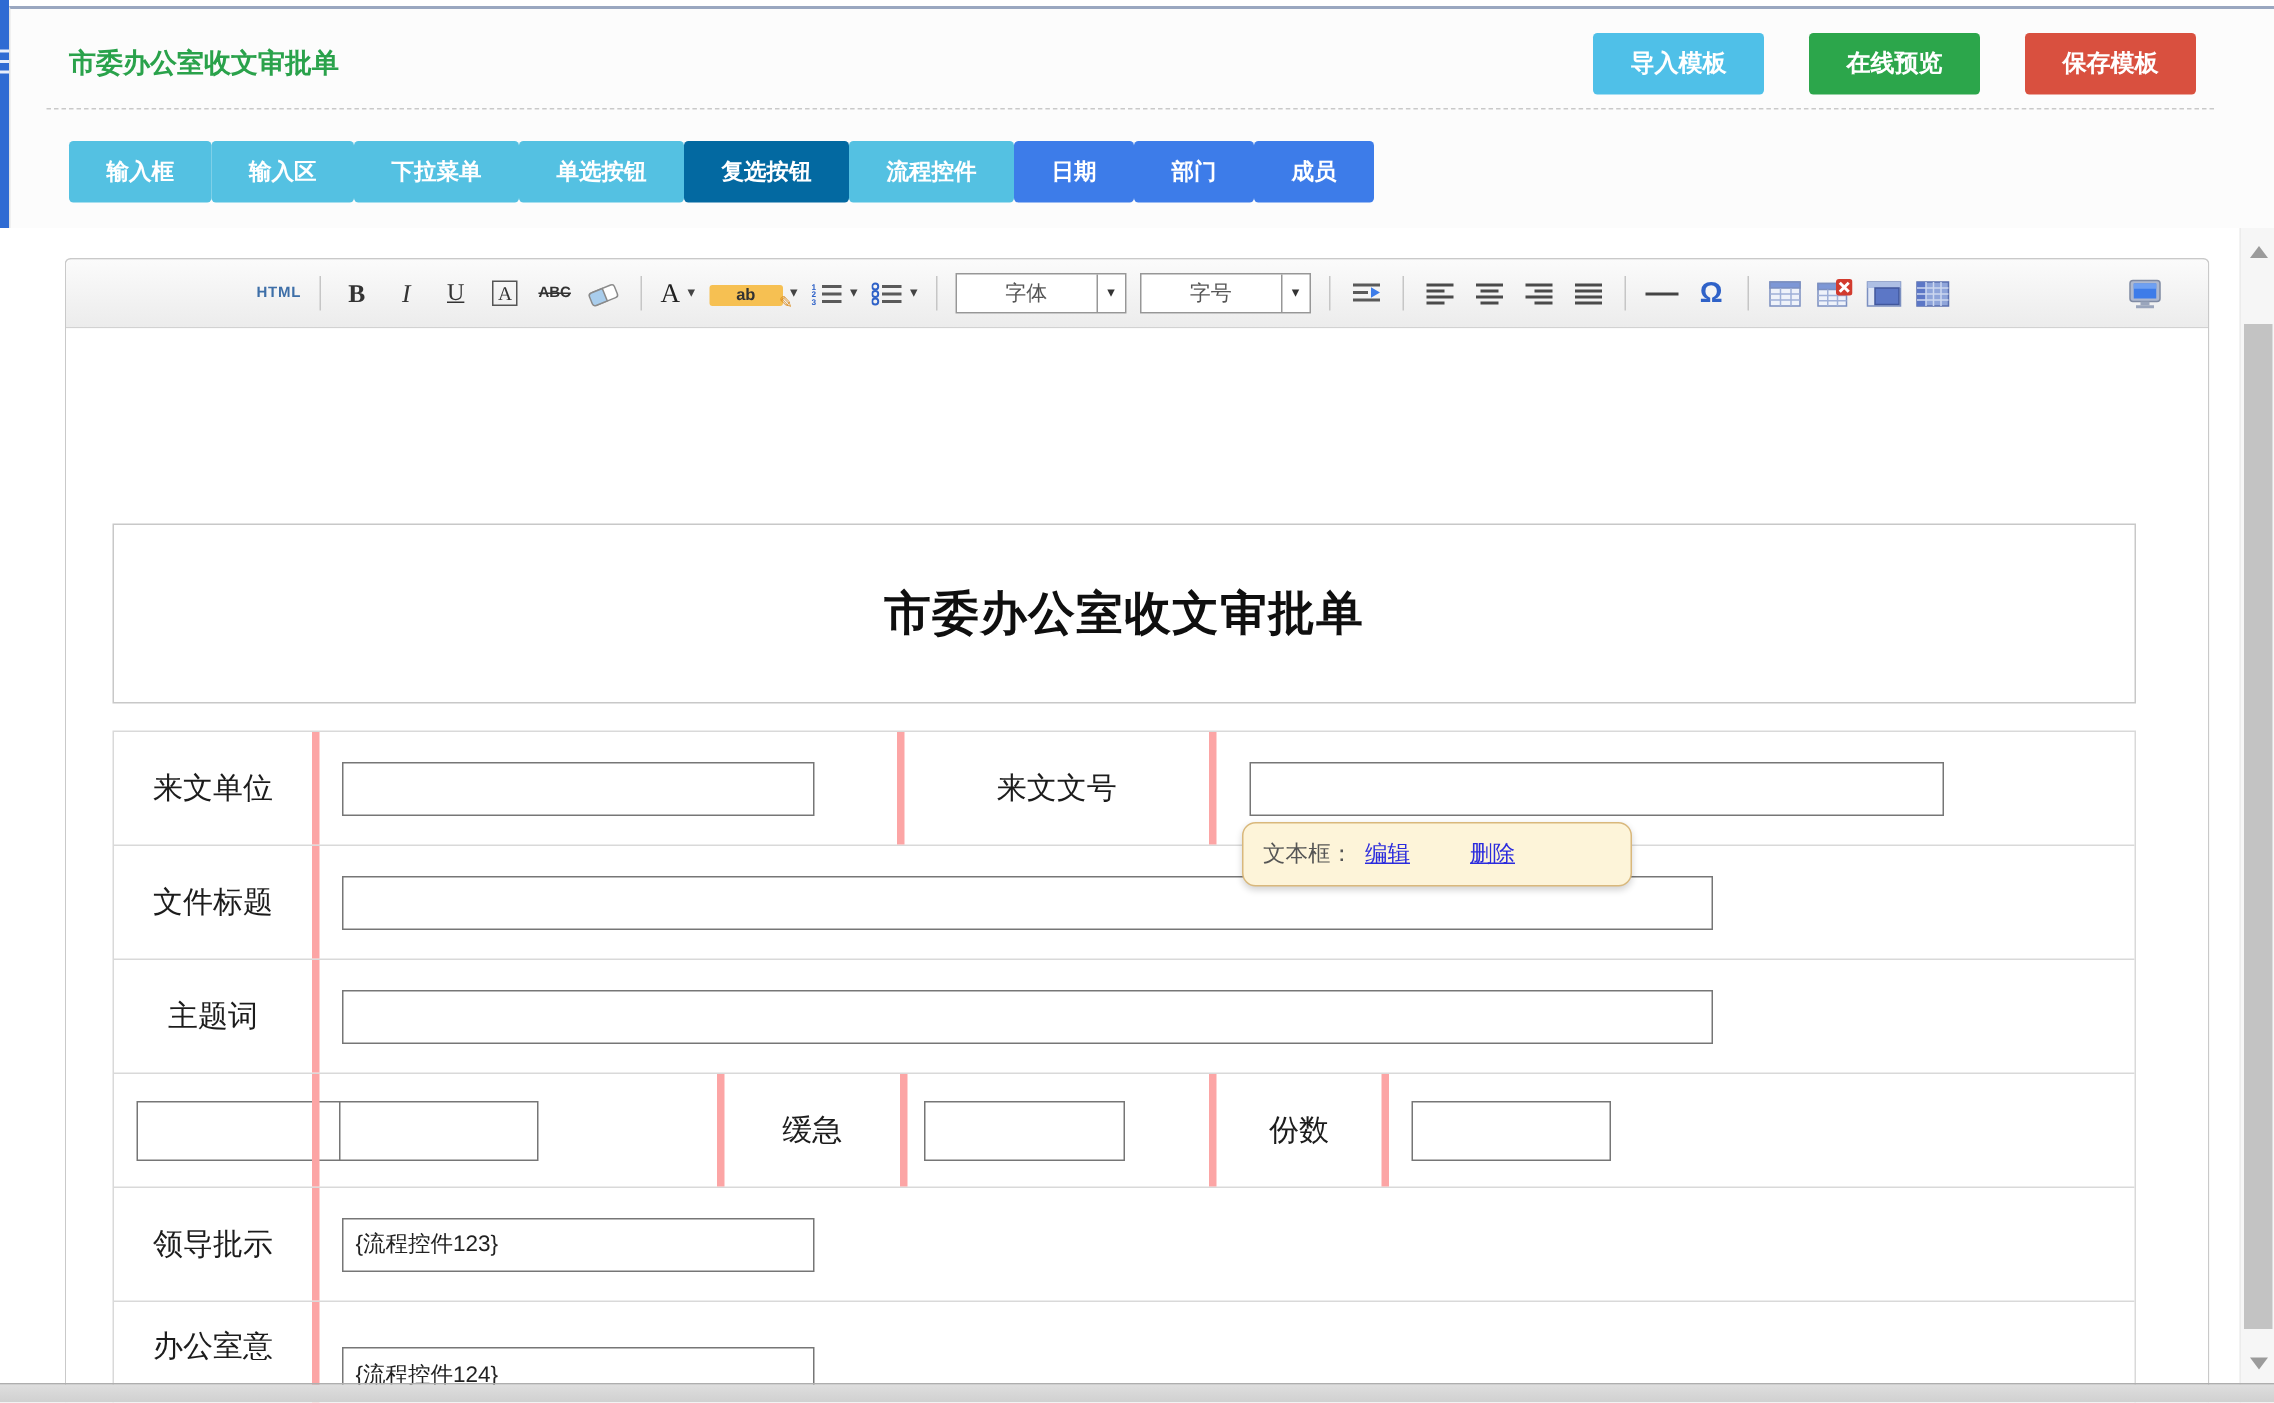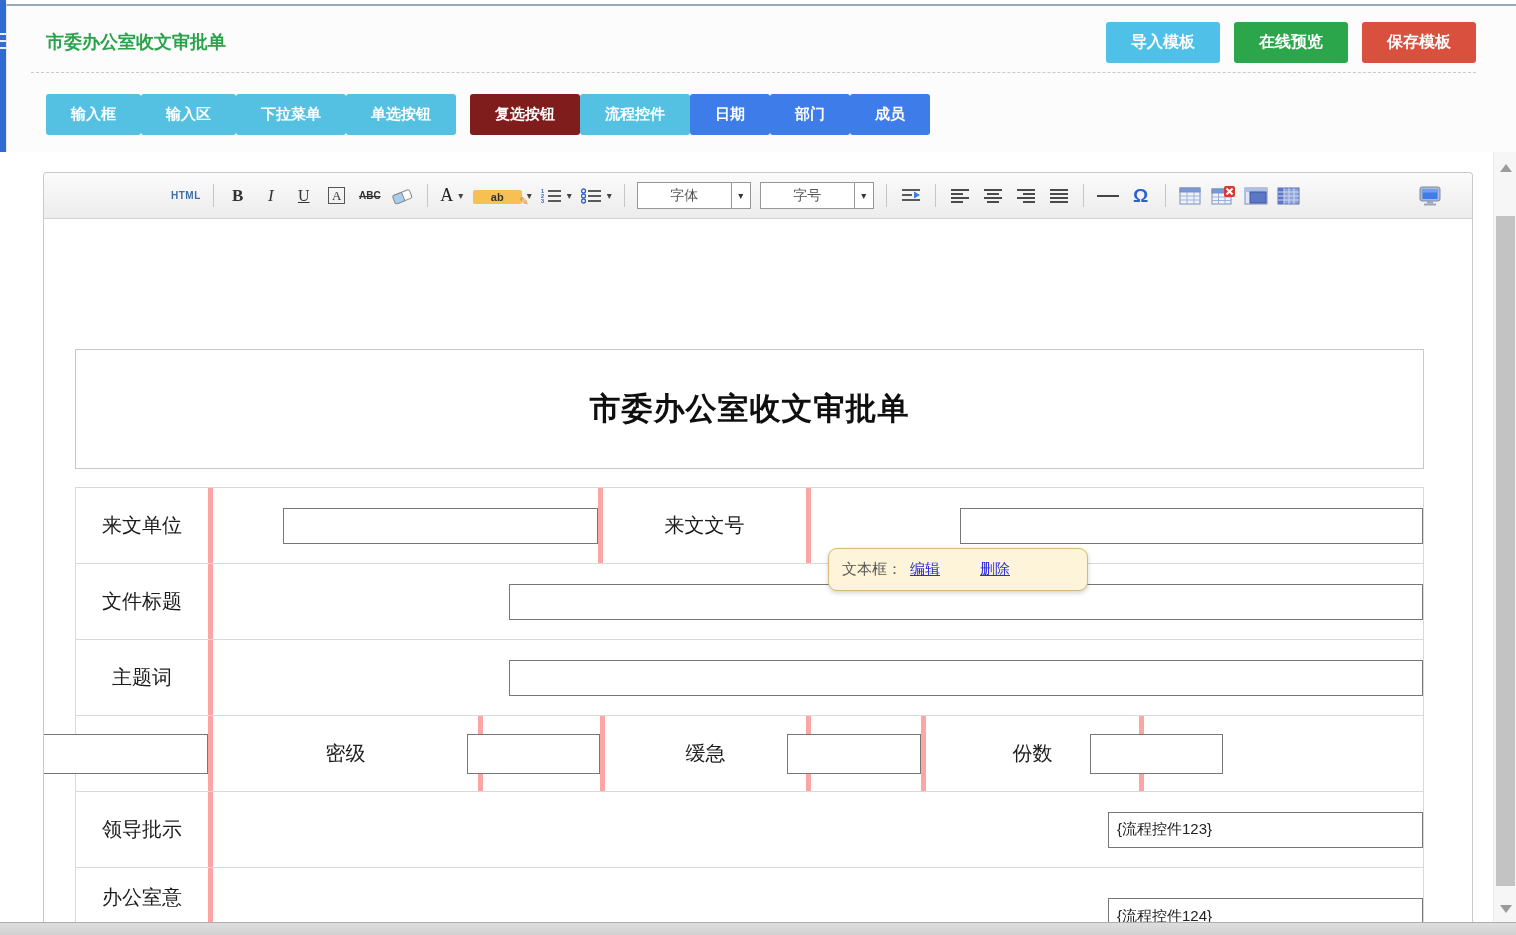--- a/index.html
+++ b/index.html
@@ -9,21 +9,21 @@
   
   .left-strip { position:absolute; left:0; top:0; width:6px; height:152px; background:#2f6bd3; }
   .left-strip .mark { position:absolute; left:0; width:6px; height:2px; background:#e8eefb; }
 
   
   .header-panel { position:absolute; left:6px; top:4px; right:0; height:148px;
                   background:#fcfcfc; border-top:2px solid #9aa7c0; border-left:1px solid #e3e3e3; }
   .page-title { position:absolute; left:39px; top:24px; font-size:18px; font-weight:bold; color:#2aa24b; }
   .dashed-divider { position:absolute; left:24px; right:40px; top:66px; border-top:1px dashed #c9c9c9; }
 
-  .actions { position:absolute; right:40px; top:16px; display:flex; gap:14px; }
+  .actions { position:absolute; right:52px; top:16px; display:flex; gap:30px; }
   .action-btn { height:41px; padding:0 25px; border:none; border-radius:3px;
                 color:#fff; font-size:16px; font-weight:bold; display:flex; align-items:center;
                 font-family:inherit; cursor:pointer; }
 
   .controls { position:absolute; left:39px; top:88px; display:flex; }
   .ctrl-btn { height:41px; padding:0 25px; border:none; border-radius:3px;
               color:#fff; font-size:15px; font-weight:bold; display:flex; align-items:center;
               font-family:inherit; cursor:pointer; }
 
   
@@ -59,21 +59,21 @@
   .title-box { position:absolute; left:31px; top:130px; width:1349px; height:120px;
                border:1px solid #c8c8c8; display:flex; align-items:center; justify-content:center; }
   .form-title { font-size:31px; font-weight:bold; color:#0f0f0f; letter-spacing:1px; }
 
   .ftable { position:absolute; left:31px; top:268px; width:1349px; border:1px solid #d9d9d9; }
   .frow { display:grid; height:76px; border-bottom:1px solid #d9d9d9; }
   .frow.last { height:118px; border-bottom:none; }
   .r1 { grid-template-columns:132px 390px 208px auto; }
   .r2 { grid-template-columns:132px auto; }
   .r4 { grid-template-columns:132px 270px 122px 206px 115px 218px 84px auto; }
-  .fcell { display:flex; align-items:center;justify-content:flex-end; }
+  .fcell { display:flex; align-items:center; }
   .fcell + .fcell { border-left:5px solid #fca5a5; }
   .flab { justify-content:center; font-size:20px; color:#1c1c1c; }
   .tin { border:1px solid #767676; background:#fff; height:36px; font-family:inherit;
          font-size:15px; color:#222; padding:0 8px; }
   .pl15 { padding-left:15px; } .pl22 { padding-left:22px; } .pl13 { padding-left:13px; } .pl11 { padding-left:11px; }
   .w315 { width:315px; } .w463 { width:463px; } .w914 { width:914px; }
   .sm { height:40px; } .w165 { width:165px; } .w133 { width:133px; } .w134 { width:134px; }
   .lab-top { align-items:flex-start; padding-top:16px; }
   .inp-top { align-items:flex-start; }
   .inp-top .tin { margin-top:30px; }
@@ -120,21 +120,21 @@
     <button class="action-btn" style="background: rgb(217, 80, 63);">保存模板</button>
   </div>
 
   <div class="dashed-divider"></div>
 
   <div class="controls">
     <button class="ctrl-btn" style="background: rgb(84, 193, 226);">输入框</button>
     <button class="ctrl-btn" style="background: rgb(84, 193, 226);">输入区</button>
     <button class="ctrl-btn" style="background: rgb(84, 193, 226);">下拉菜单</button>
     <button class="ctrl-btn" style="background: rgb(84, 193, 226);">单选按钮</button>
-    <button class="ctrl-btn" style="background: #7f1d1d; margin-left: 14px;">复选按钮</button>
+    <button class="ctrl-btn" style="background: #0369a1;">复选按钮</button>
     <button class="ctrl-btn" style="background: rgb(84, 193, 226);">流程控件</button>
     <button class="ctrl-btn" style="background: rgb(61, 124, 233);">日期</button>
     <button class="ctrl-btn" style="background: rgb(61, 124, 233);">部门</button>
     <button class="ctrl-btn" style="background: rgb(61, 124, 233);">成员</button>
   </div>
 </div>
 
 <div class="editor">
   <div class="toolbar">
     <span class="ti glyph-html">HTML</span>
@@ -308,21 +308,20 @@
         <div class="fcell flab">主题词</div>
         <div class="fcell pl15">
           <input class="tin w914" value="" style="">
         </div>
       </div>
 
       <div class="frow r4">
         <div class="fcell pl15">
           <input class="tin sm w165" value="" style="">
         </div>
-        <div class="fcell flab">密级</div>
         <div class="fcell pl13">
           <input class="tin sm w133" value="" style="">
         </div>
         <div class="fcell flab">缓急</div>
         <div class="fcell pl11">
           <input class="tin sm w134" value="" style="">
         </div>
         <div class="fcell flab">份数</div>
         <div class="fcell pl15">
           <input class="tin sm w133" value="" style="">

